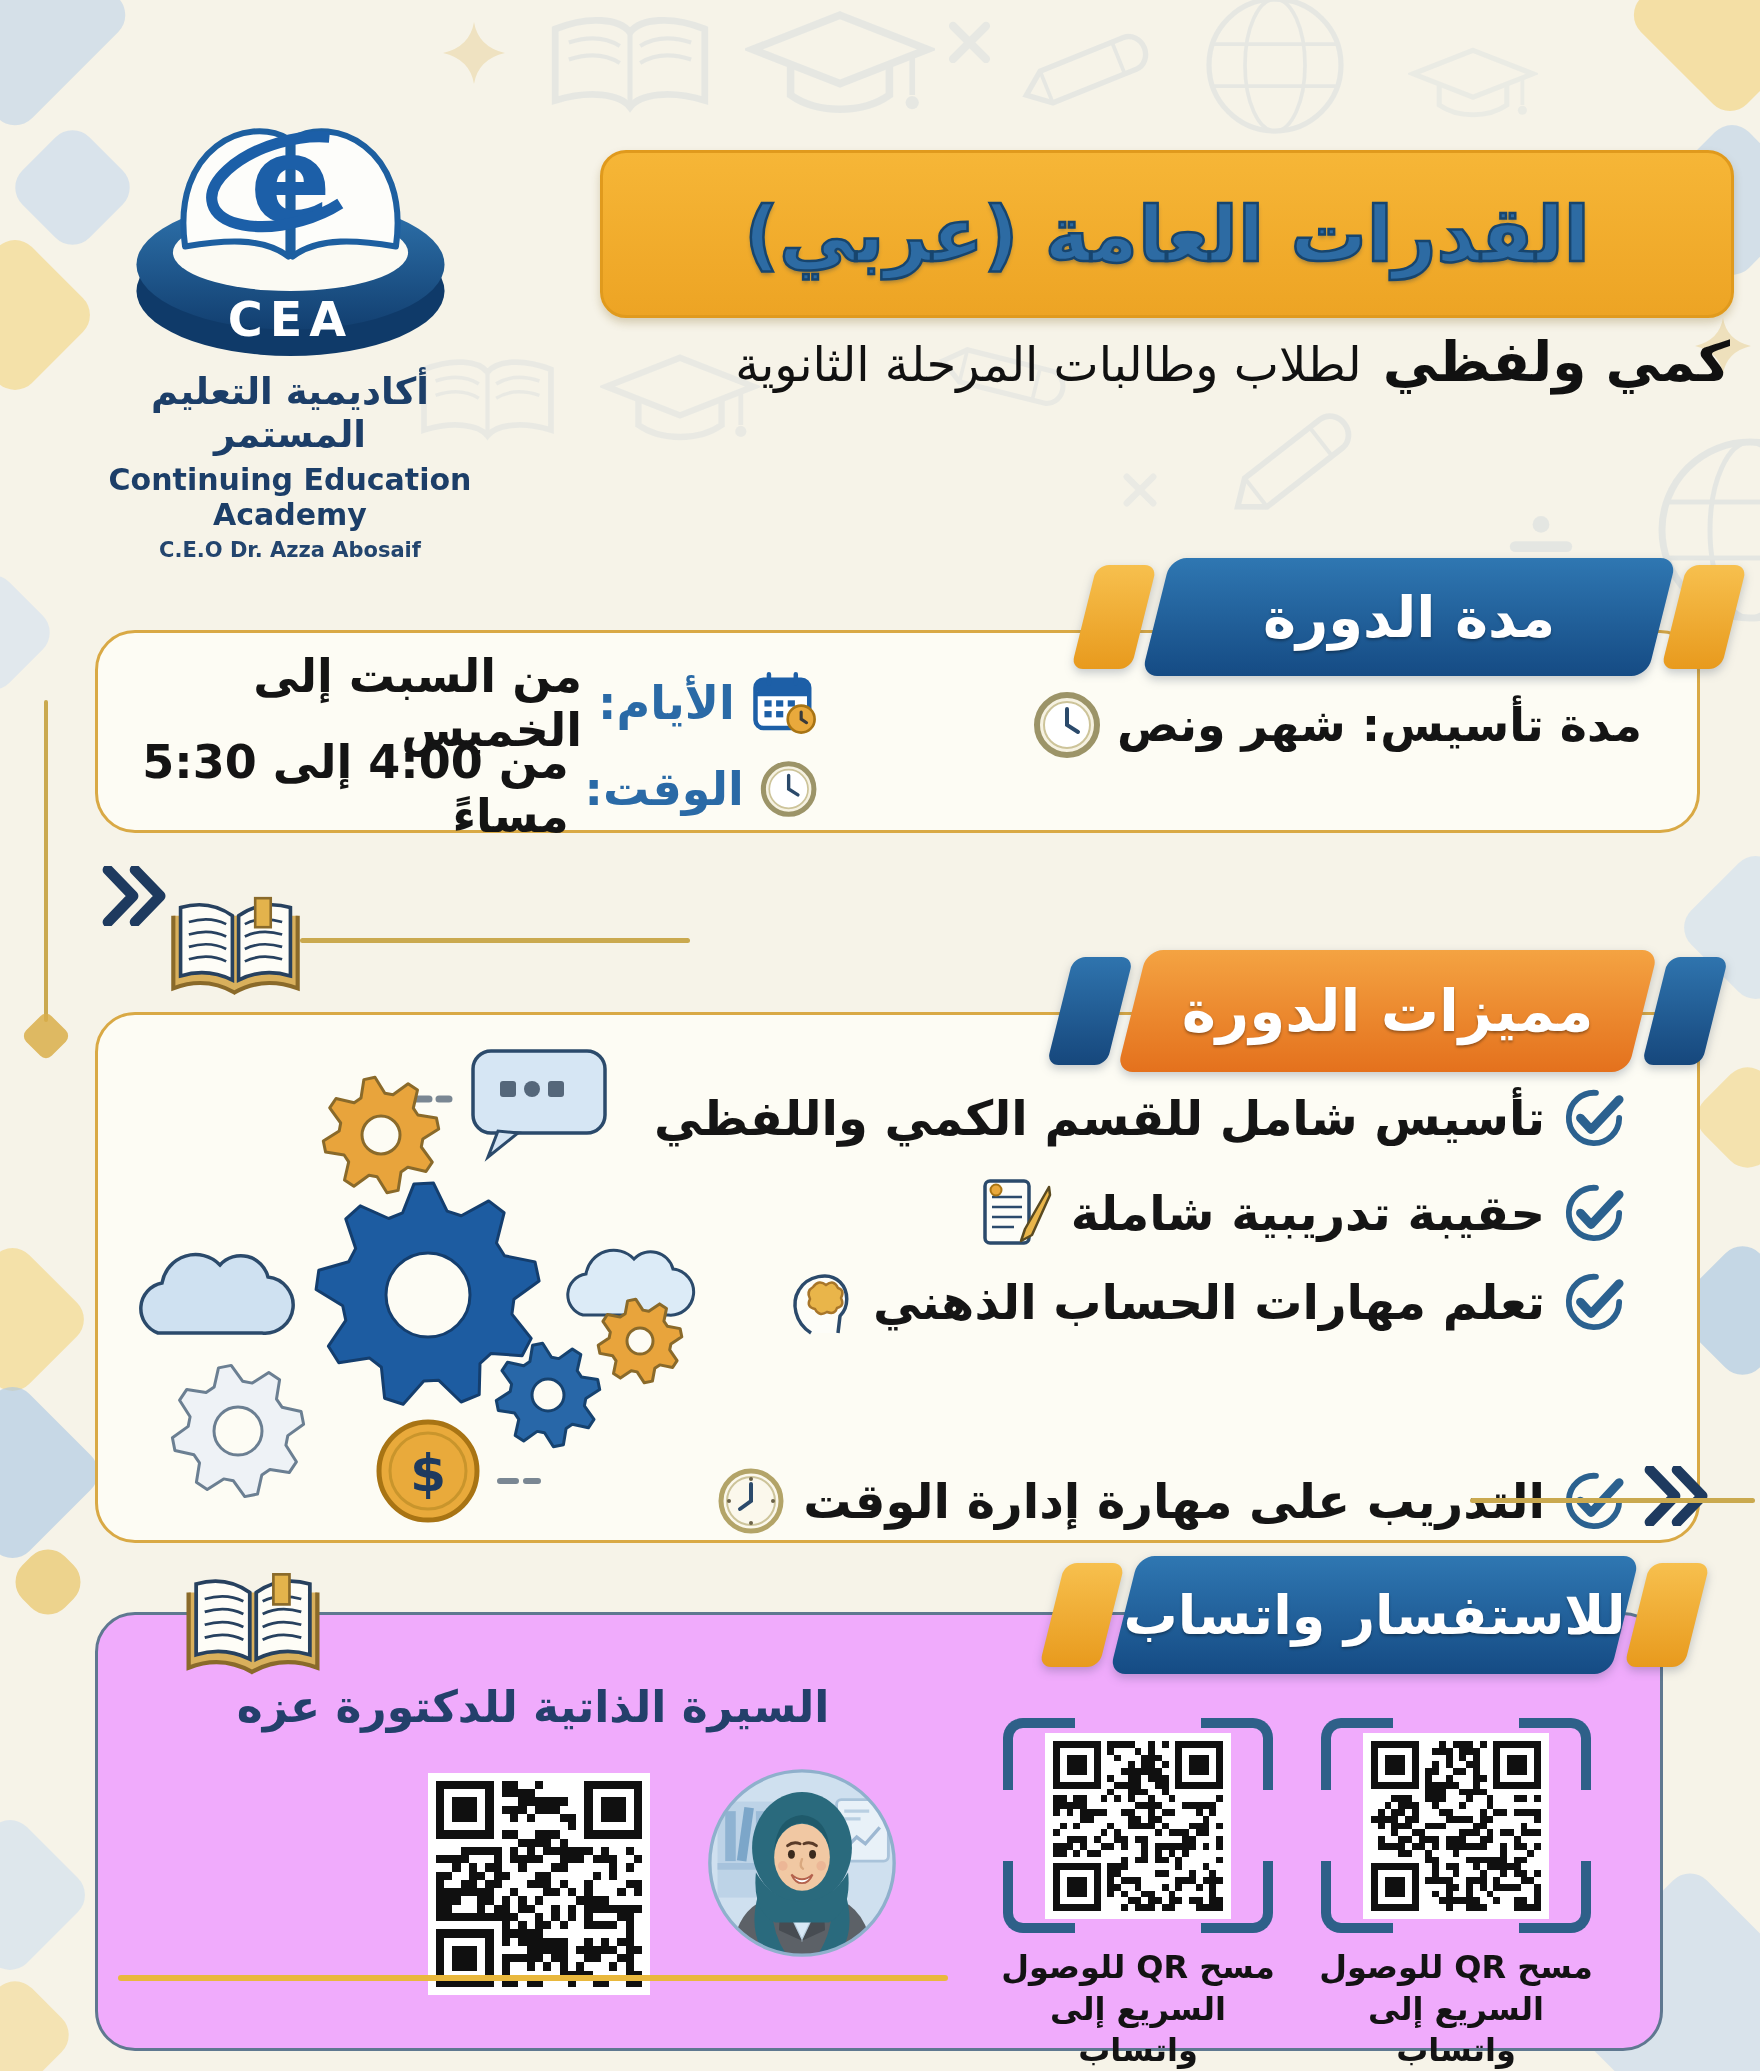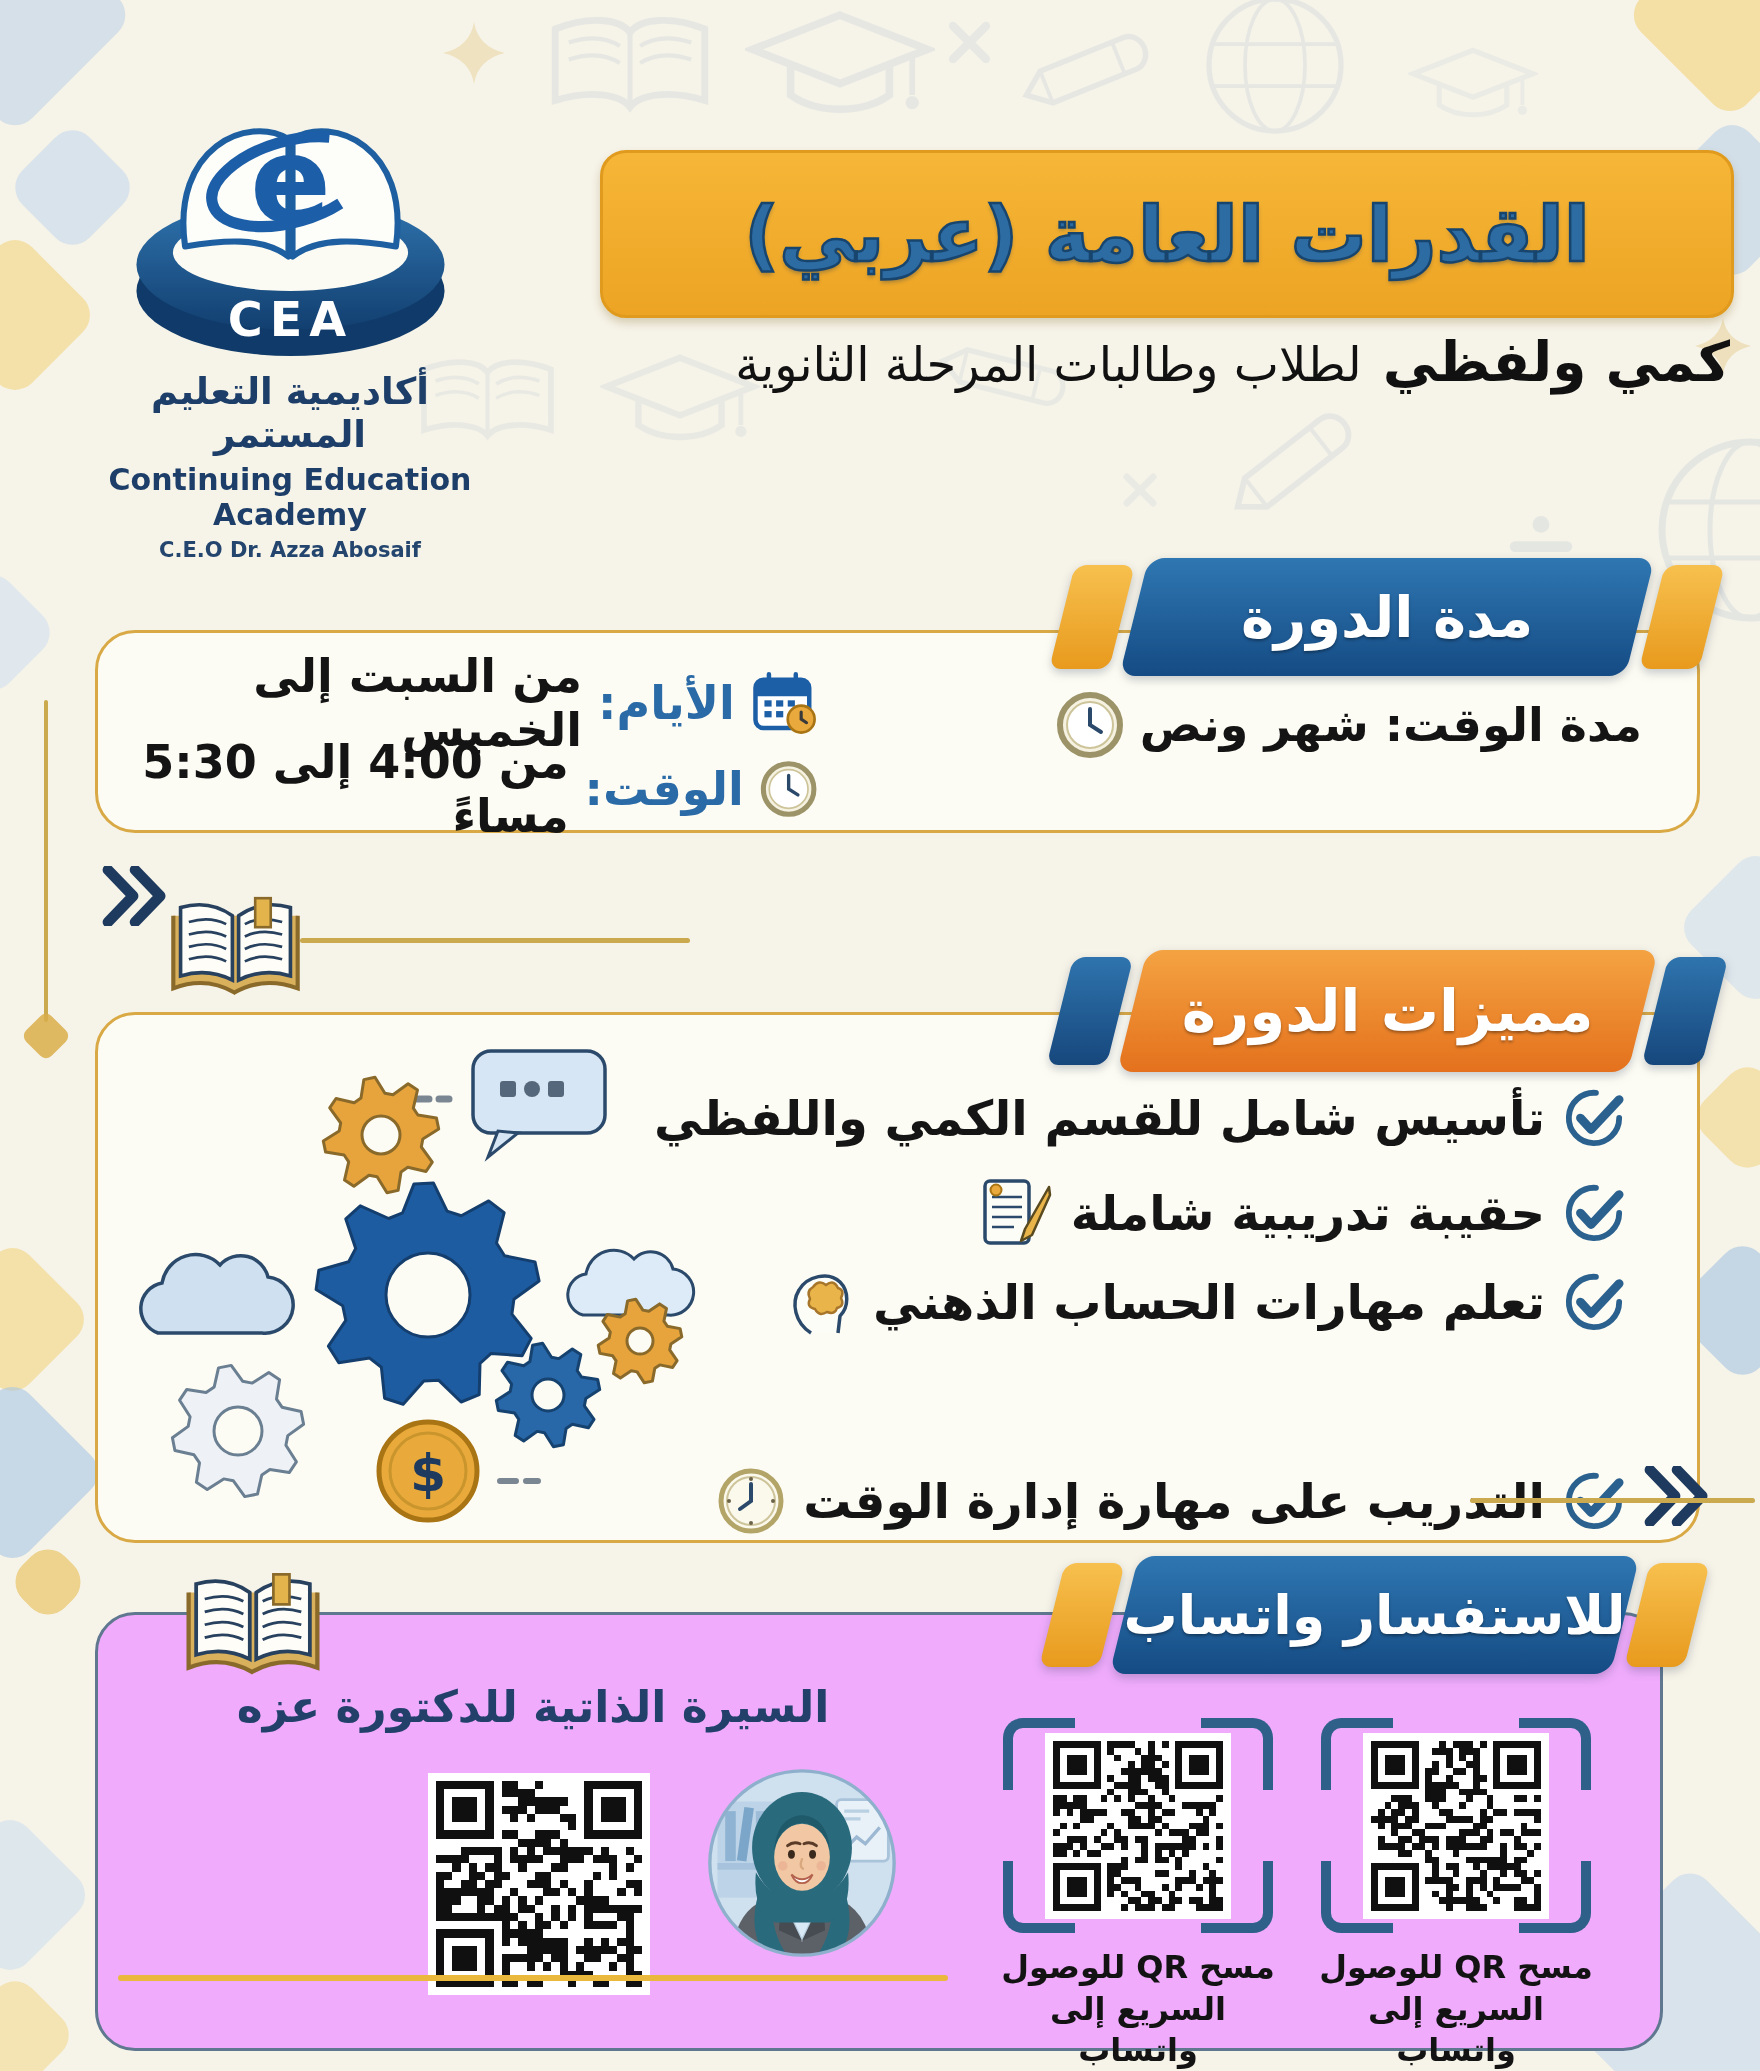--- a/index.html
+++ b/index.html
@@ -205,21 +205,21 @@
   </div>
 
   <div class="title-banner">
     <div class="main-title">القدرات العامة (عربي)</div>
   </div>
   <div class="subtitle">
     <span class="sub-emph">كمي ولفظي</span>
     <span class="sub-rest">لطلاب وطالبات المرحلة الثانوية</span>
   </div>
 
-  <div class="banner" style="left:1062px;top:558px;width:650px;height:118px;">
+  <div class="banner" style="left:1084px;top:558px;width:650px;height:118px;">
     <div class="b-acc yellow" style="left:0;"></div>
     <div class="b-acc yellow" style="right:0;"></div>
     <div class="b-body blue"></div>
     <div class="b-label" style="font-size:56px;">مدة الدورة</div>
   </div>
 
   <div class="panel" style="left:95px;top:630px;width:1599px;height:197px;">
     <div class="dur-row" style="top:16px;right:880px;font-size:46px;">
       <svg width="72" height="70" viewBox="0 0 74 72">
         <rect x="5" y="10" width="60" height="54" rx="9" fill="#ffffff" stroke="#1d5fa7" stroke-width="5"></rect>
@@ -242,21 +242,21 @@
     <div class="dur-row" style="top:102px;right:880px;font-size:46px;">
       <svg width="68" height="68" viewBox="0 0 68 68">
         <circle cx="34" cy="34" r="30" fill="#f6f2e2" stroke="#9c9468" stroke-width="6"></circle>
         <circle cx="34" cy="34" r="23" fill="#ffffff" stroke="#cdc49a" stroke-width="2"></circle>
         <path d="M34 18 V34 L45 41" stroke="#2b4a6b" stroke-width="4" fill="none" stroke-linecap="round"></path>
       </svg>
       <span class="lab">الوقت:</span>
       <span class="val">من 4:00 إلى 5:30 مساءً</span>
     </div>
     <div class="dur-row" style="top:58px;right:55px;font-size:46px;">
-      <span class="val">مدة الوقت:</span>
+      <span class="val">مدة تأسيس:</span>
       <span class="val">شهر ونص</span>
       <svg width="68" height="68" viewBox="0 0 68 68">
         <circle cx="34" cy="34" r="30" fill="#f6f2e2" stroke="#9c9468" stroke-width="6"></circle>
         <circle cx="34" cy="34" r="23" fill="#ffffff" stroke="#cdc49a" stroke-width="2"></circle>
         <path d="M34 18 V34 L45 41" stroke="#2b4a6b" stroke-width="4" fill="none" stroke-linecap="round"></path>
       </svg>
     </div>
   </div>
 
   <svg class="chev" style="left:100px;top:866px;" width="72" height="60">

